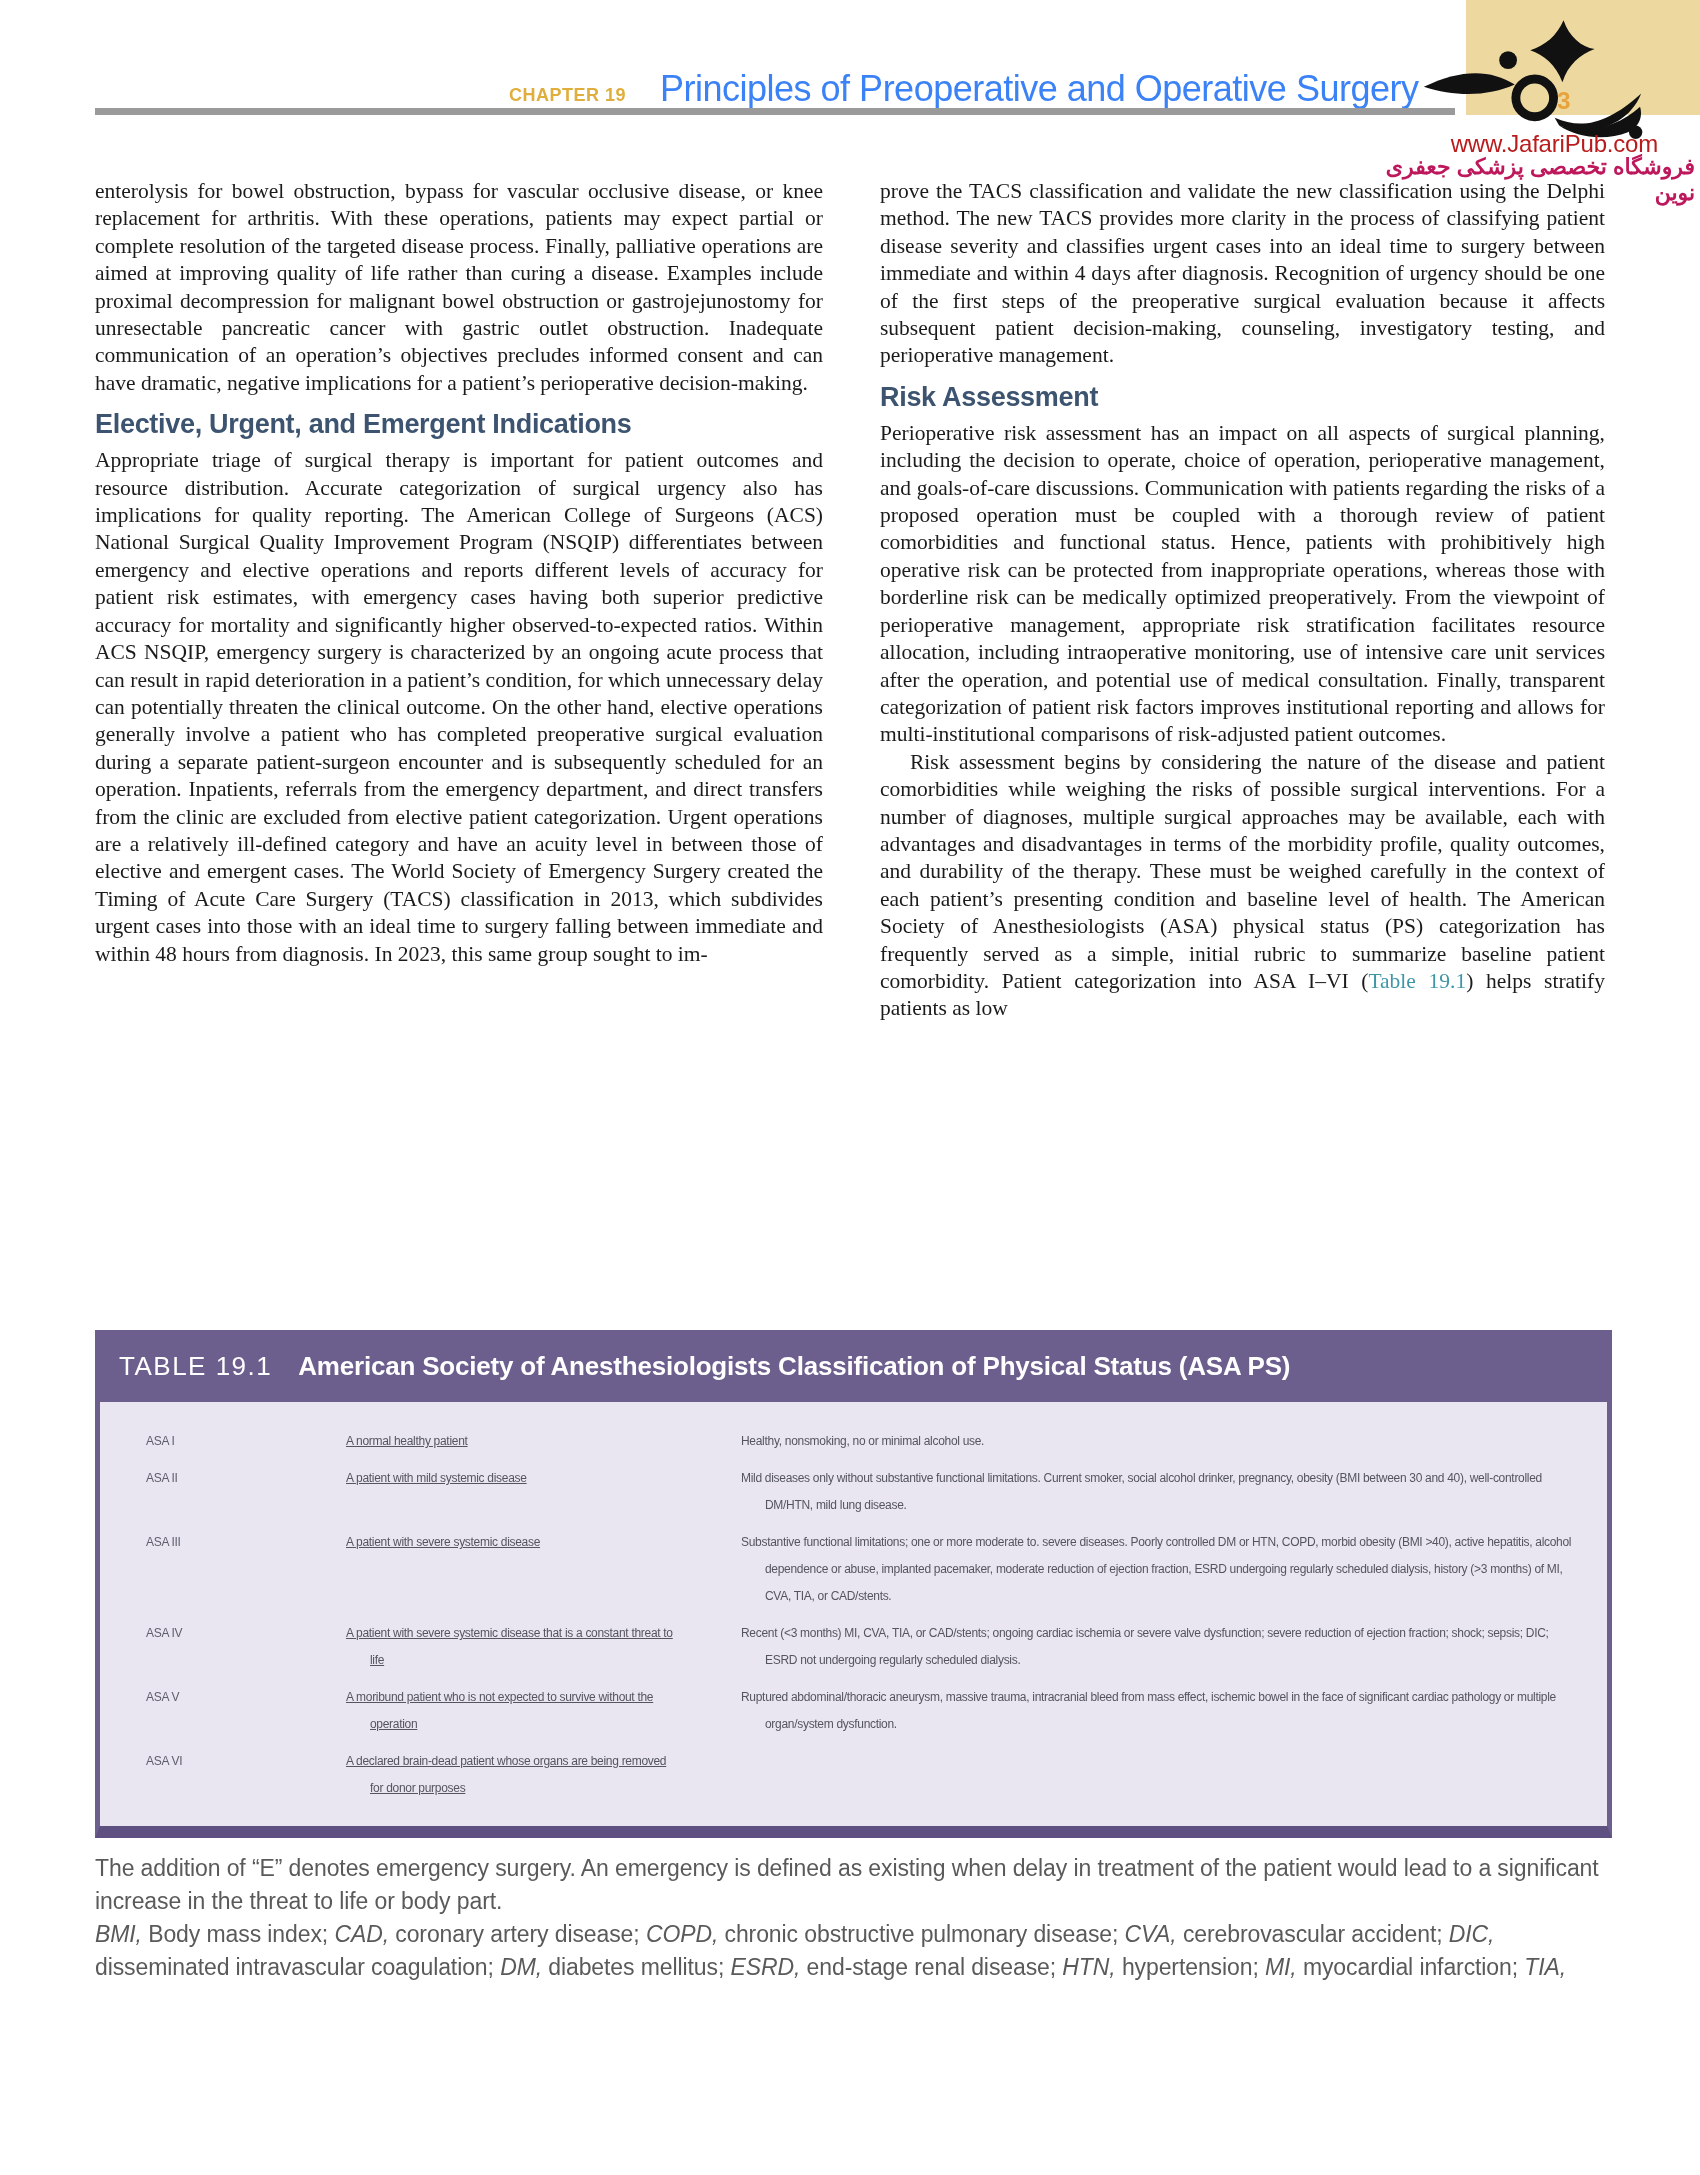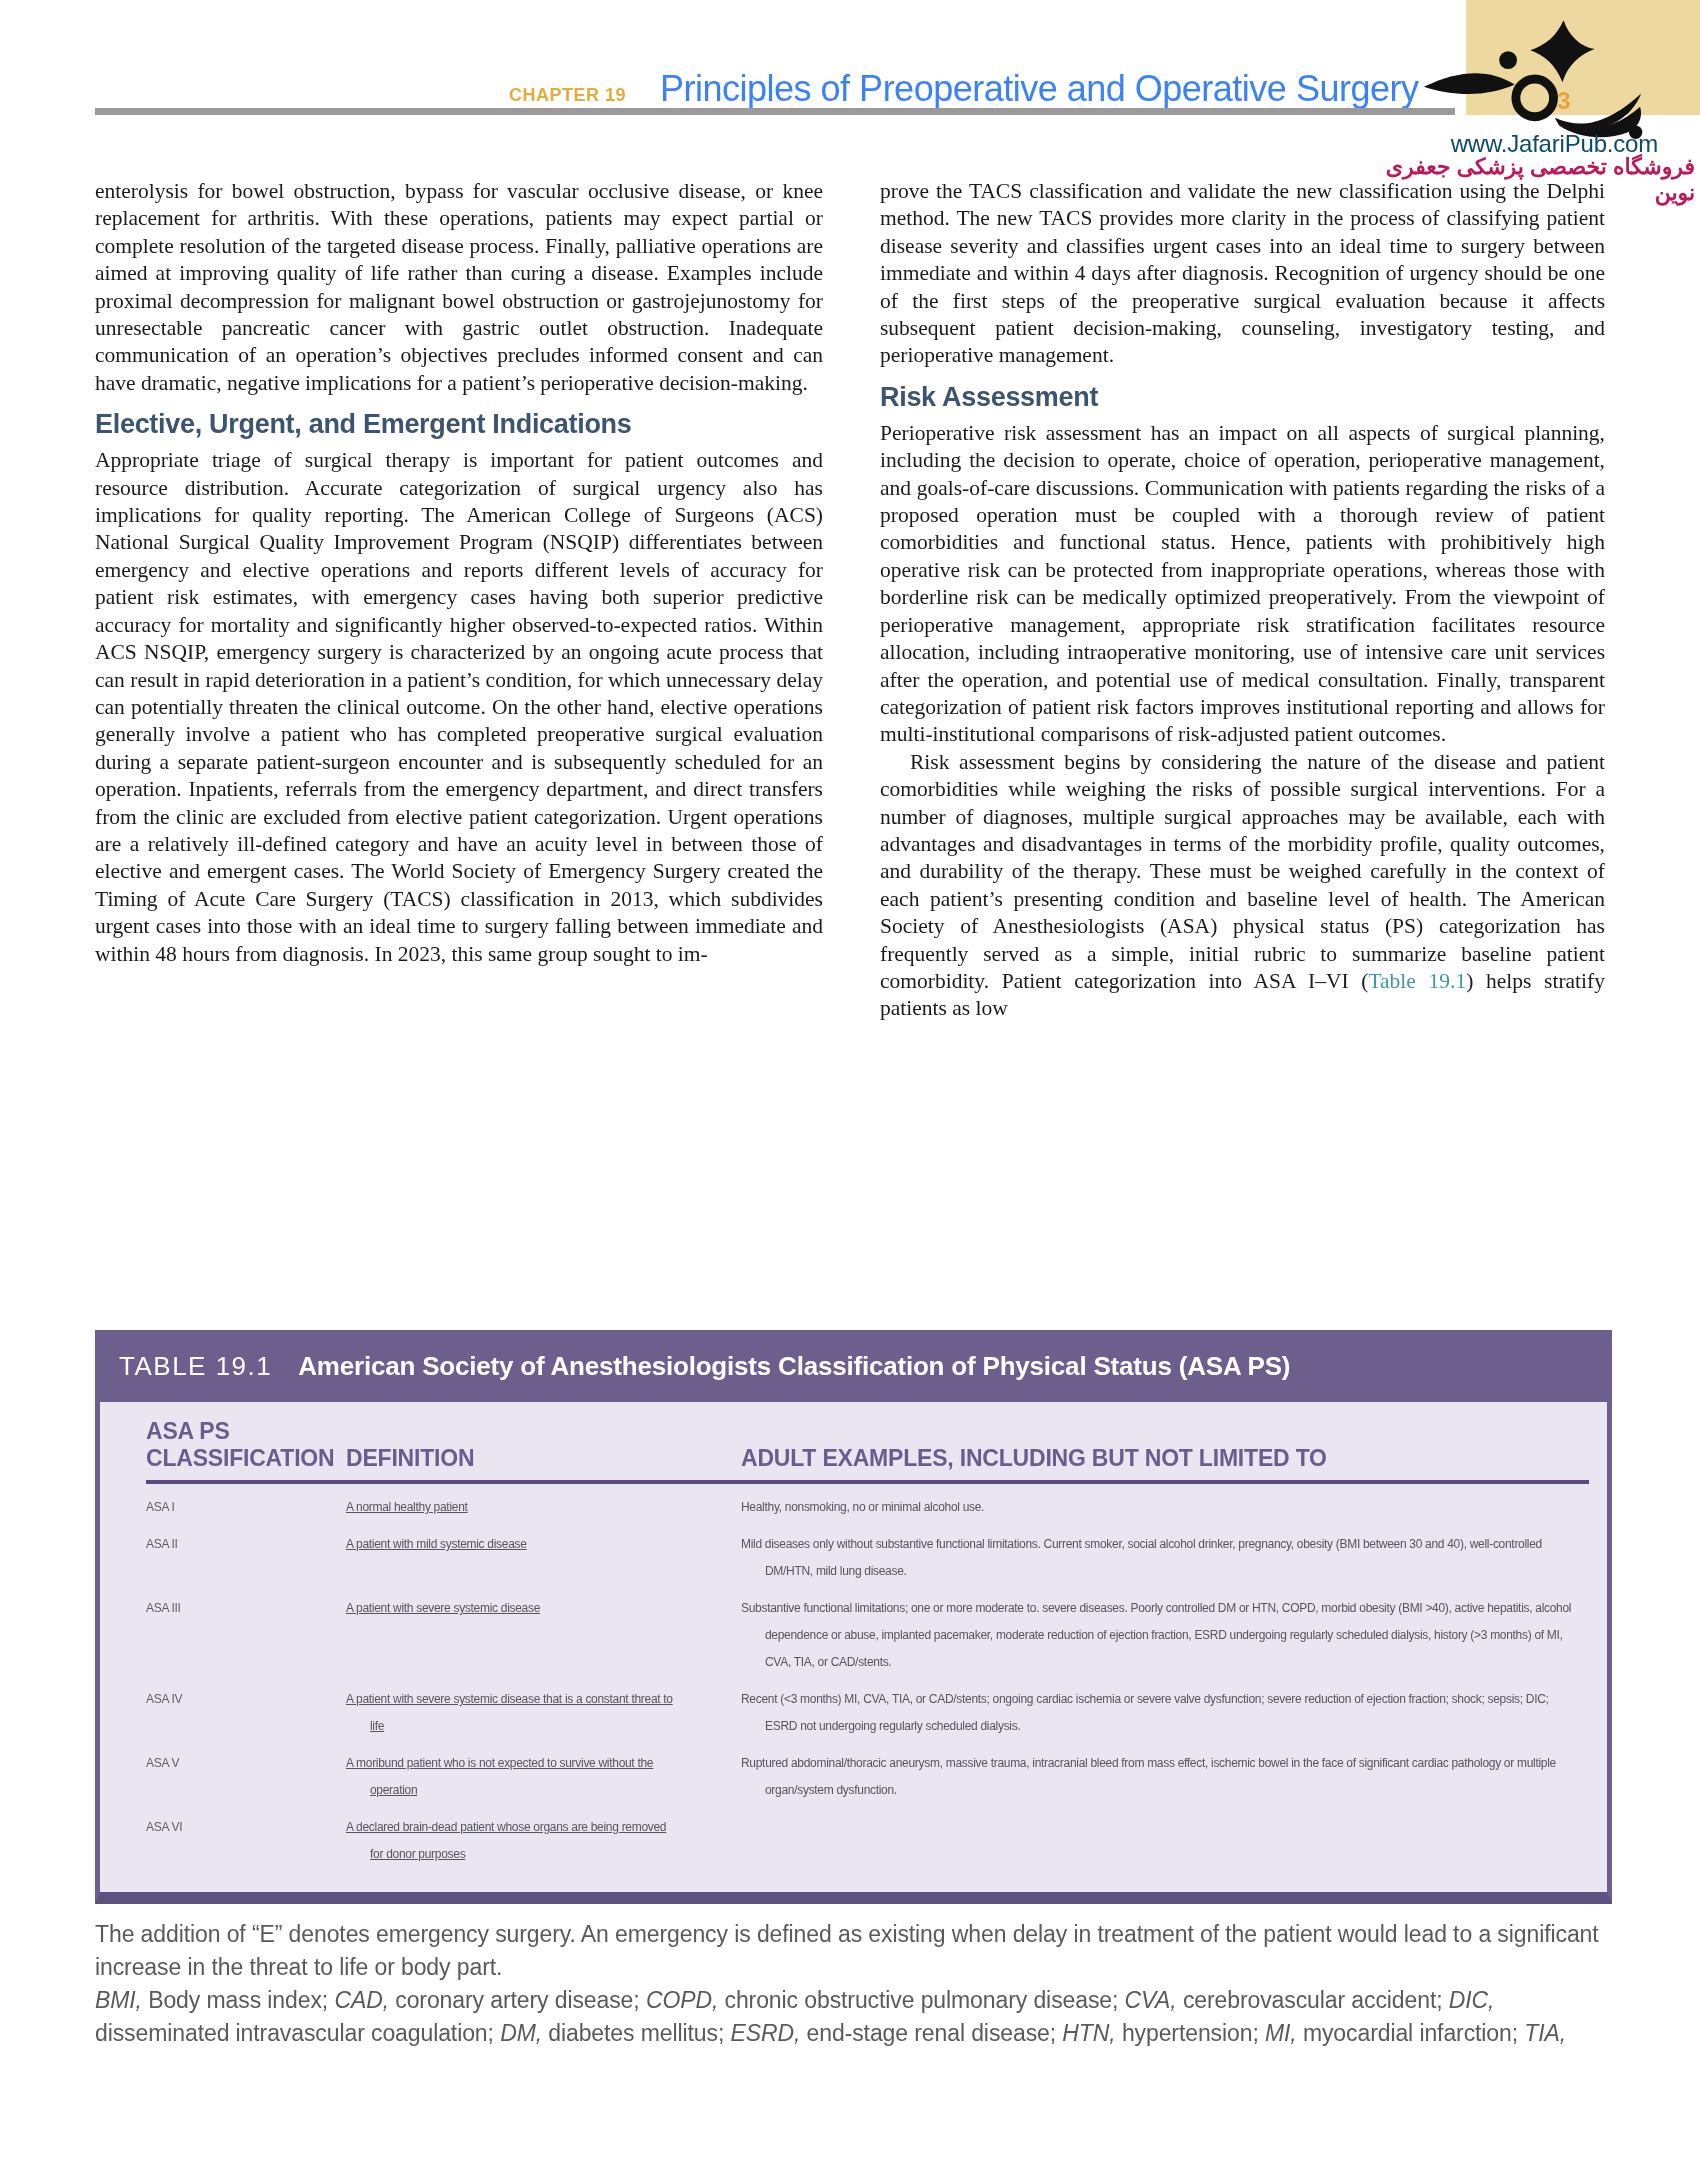--- a/index.html
+++ b/index.html
@@ -6,21 +6,21 @@
   .page{position:relative;width:1700px;height:2175px;background:#ffffff;overflow:hidden;
         font-family:"Liberation Sans",sans-serif;}
 
   
   .gold-box{position:absolute;left:1466px;top:0;width:234px;height:115px;background:#EDD9A0;}
   .logo{position:absolute;left:1420px;top:18px;width:225px;height:122px;}
   .chapter-row{position:absolute;top:68px;left:509px;display:flex;gap:34px;align-items:baseline;white-space:nowrap;}
   .chapter-label{font-size:18px;font-weight:bold;color:#DFAE3C;letter-spacing:0.5px;}
   .chapter-title{font-size:36px;color:#3b82f6;letter-spacing:-0.5px;}
   .rule{position:absolute;top:108px;left:95px;width:1360px;height:7px;background:#9A9A9A;}
-  .site{position:absolute;top:130px;left:1360px;width:298px;text-align:right;font-size:24px;color:#0c4a6e;letter-spacing:-0.2px;}
+  .site{position:absolute;top:130px;left:1360px;width:298px;text-align:right;font-size:24px;color:#b91c1c;letter-spacing:-0.2px;}
   .watermark{position:absolute;top:154px;left:1380px;width:315px;text-align:right;direction:rtl;
              font-size:22px;font-weight:bold;color:#be185d;z-index:5;}
 
   
   .col{position:absolute;top:178px;}
   .col-left{left:95px;width:728px;}
   .col-right{left:880px;width:725px;}
   .col p.body{font-family:"Liberation Serif",serif;font-size:21.5px;line-height:27.4px;
               text-align:justify;color:#1b1b1b;margin:0;}
   .indent{text-indent:30px;}
@@ -87,28 +87,20 @@
     <p class="body">Perioperative risk assessment has an impact on all aspects of surgical planning, including the decision to operate, choice of operation, perioperative management, and goals-of-care discussions. Communication with patients regarding the risks of a proposed operation must be coupled with a thorough review of patient comorbidities and functional status. Hence, patients with prohibitively high operative risk can be protected from inappropriate operations, whereas those with borderline risk can be medically optimized preoperatively. From the viewpoint of perioperative management, appropriate risk stratification facilitates resource allocation, including intraoperative monitoring, use of intensive care unit services after the operation, and potential use of medical consultation. Finally, transparent categorization of patient risk factors improves institutional reporting and allows for multi-institutional comparisons of risk-adjusted patient outcomes.</p>
     <p class="body indent"><span>Risk assessment begins by considering the nature of the disease and patient comorbidities while weighing the risks of possible surgical interventions. For a number of diagnoses, multiple surgical approaches may be available, each with advantages and disadvantages in terms of the morbidity profile, quality outcomes, and durability of the therapy. These must be weighed carefully in the context of each patient’s presenting condition and baseline level of health. The American Society of Anesthesiologists (ASA) physical status (PS) categorization has frequently served as a simple, initial rubric to summarize baseline patient comorbidity. Patient categorization into ASA I–VI (</span><a class="xref">Table 19.1</a><span>) helps stratify patients as low</span></p>
   </div>
 
   <div class="table-wrap">
     <div class="t-band">
       <span class="t-label">TABLE 19.1</span>
       <span class="t-title">American Society of Anesthesiologists Classification of Physical Status (ASA PS)</span>
     </div>
     <div class="t-body">
-      <div class="t-headgrid">
-        <div>
-          <span>ASA PS</span><br>
-          <span>CLASSIFICATION</span>
-        </div>
-        <div>DEFINITION</div>
-        <div>ADULT EXAMPLES, INCLUDING BUT NOT LIMITED TO</div>
-      </div>
       <div>
           <div class="t-row">
             <div class="c1">ASA I</div>
             <div class="c2">A normal healthy patient</div>
             <div class="c3">Healthy, nonsmoking, no or minimal alcohol use.</div>
           </div>
           <div class="t-row">
             <div class="c1">ASA II</div>
             <div class="c2">A patient with mild systemic disease</div>
             <div class="c3">Mild diseases only without substantive functional limitations. Current smoker, social alcohol drinker, pregnancy, obesity (BMI between 30 and 40), well-controlled DM/HTN, mild lung disease.</div>

